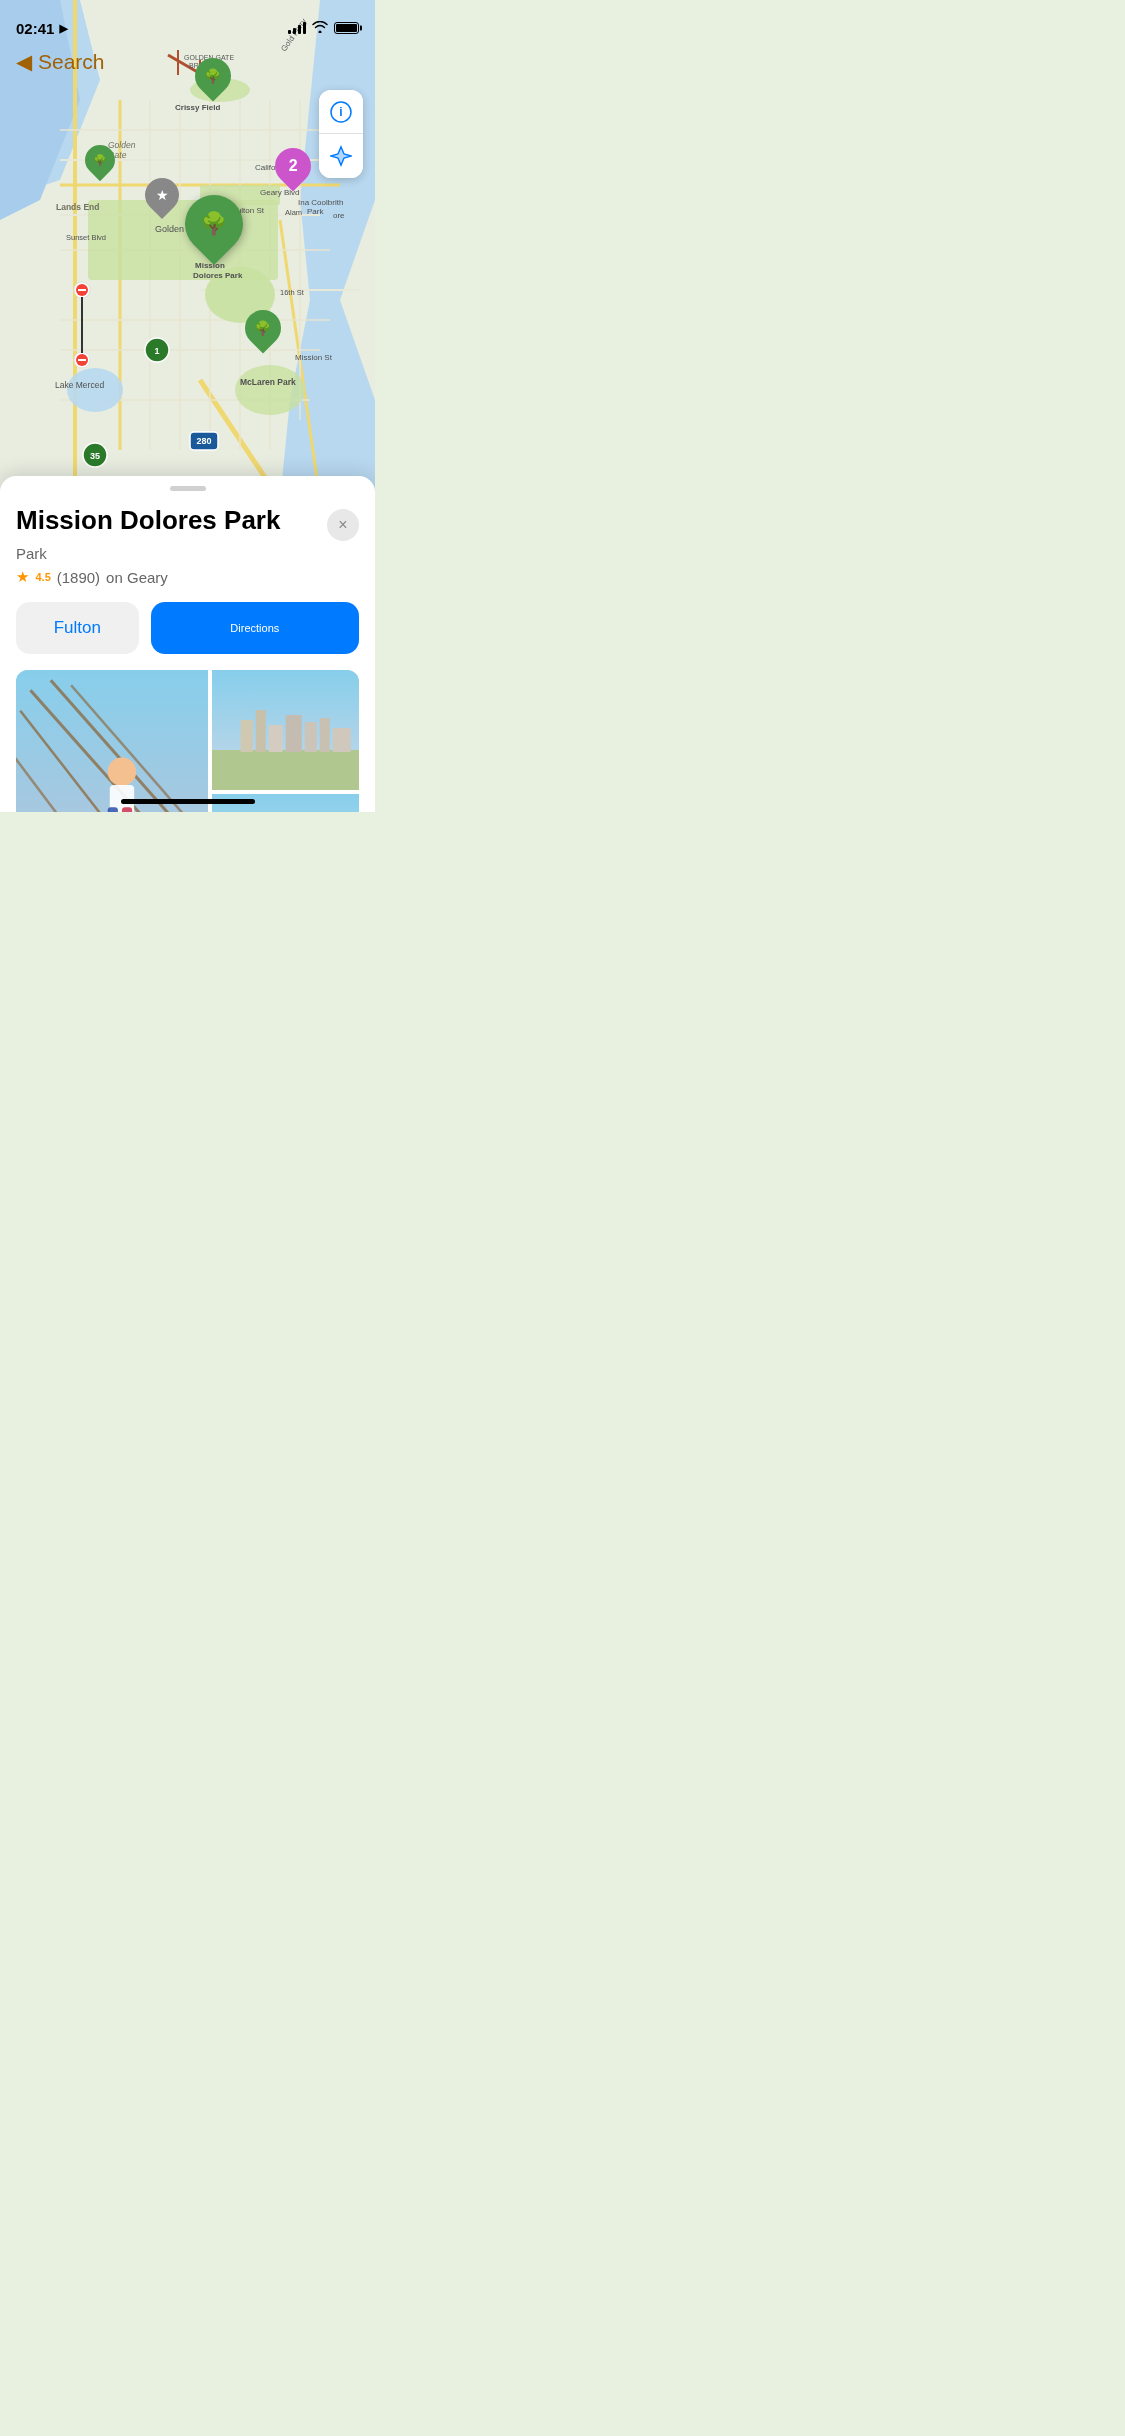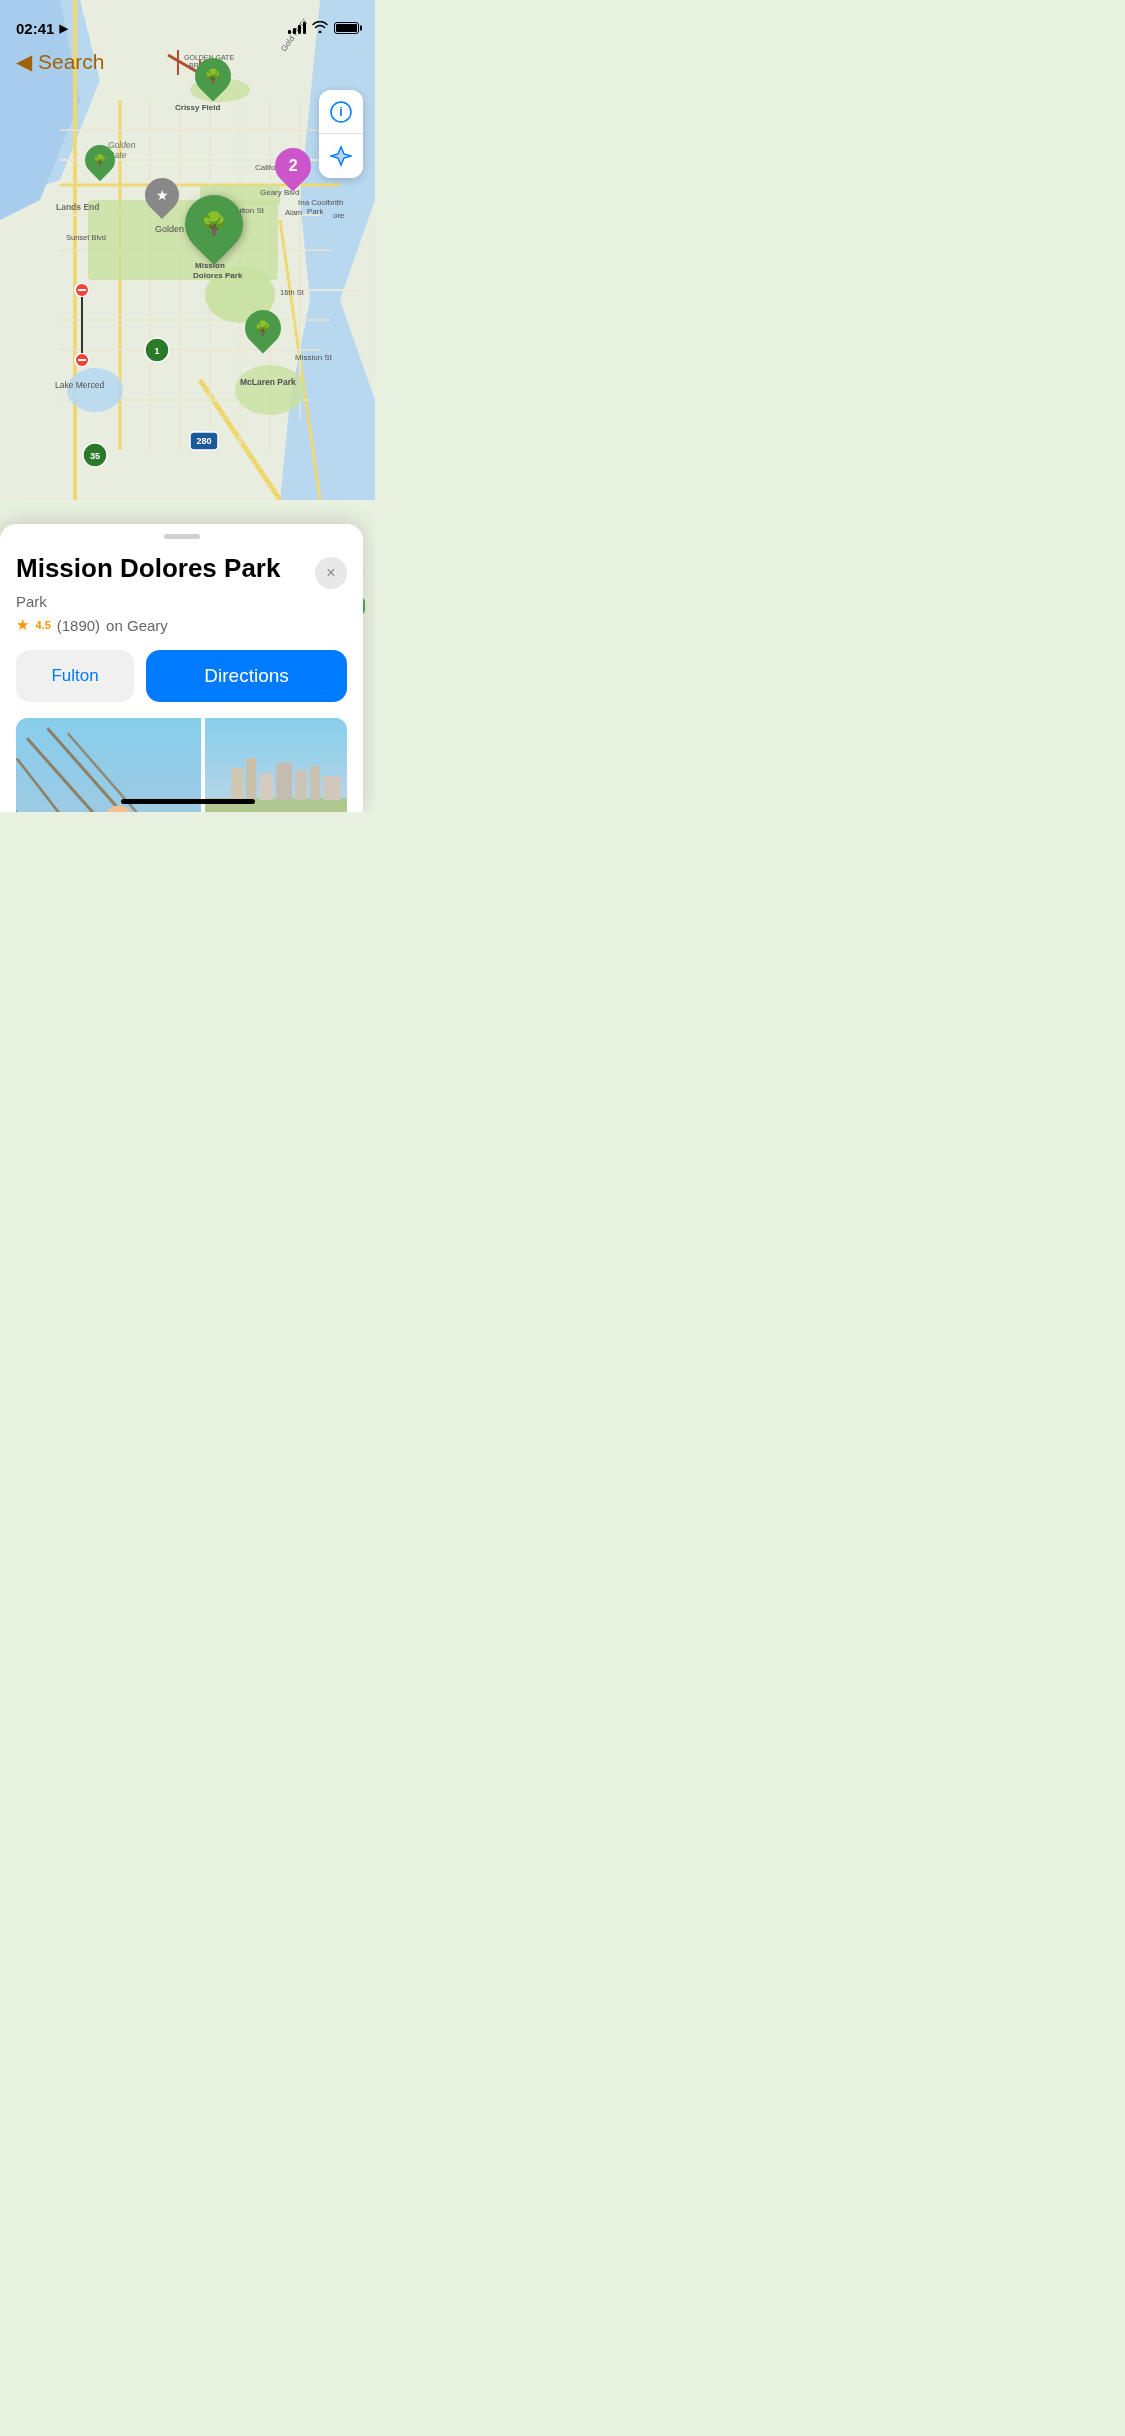--- a/index.html
+++ b/index.html
@@ -164,22 +164,22 @@
       font-weight: 600;
       padding: 2px 8px;
       border-radius: 4px;
       margin-top: 2px;
       display: inline-block;
     }
 
     
     .bottom-sheet {
       position: absolute;
-      bottom: 0; left: 0; right: 12px;
-      height: 288px;
+      bottom: 0; left: 0; right: 0;
+      height: 336px;
       background: white;
       border-radius: 16px 16px 0 0;
       z-index: 200;
       box-shadow: 0 -2px 20px rgba(0,0,0,0.15);
     }
     .drag-handle {
       width: 36px;
       height: 5px;
       background: #d0d0d0;
       border-radius: 3px;
@@ -254,21 +254,21 @@
       font-weight: 500;
       color: #007AFF;
       cursor: pointer;
     }
     .btn-directions {
       flex: 1.7;
       height: 52px;
       background: #007AFF;
       border: none;
       border-radius: 14px;
-      font-size: 19px;
+      font-size: 11px;
       font-weight: 500;
       color: white;
       cursor: pointer;
     }
 
     
     .photos-grid {
       display: grid;
       grid-template-columns: 1.3fr 1fr;
       grid-template-rows: 120px 120px;

